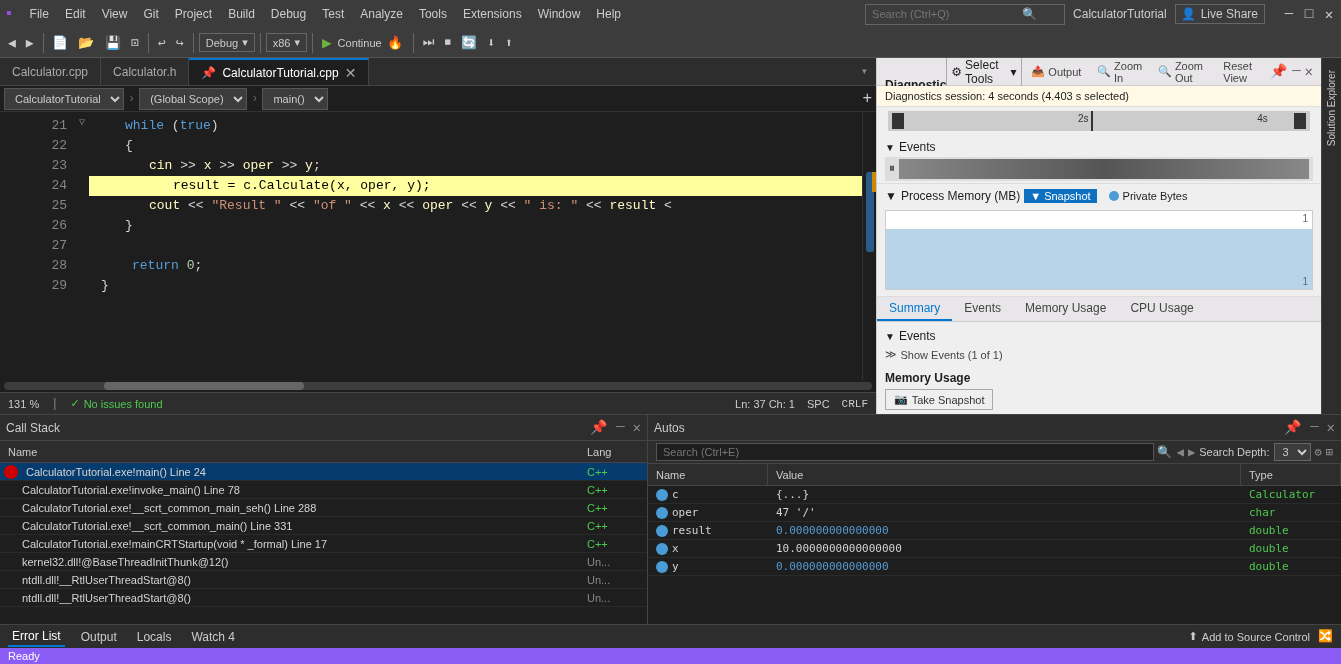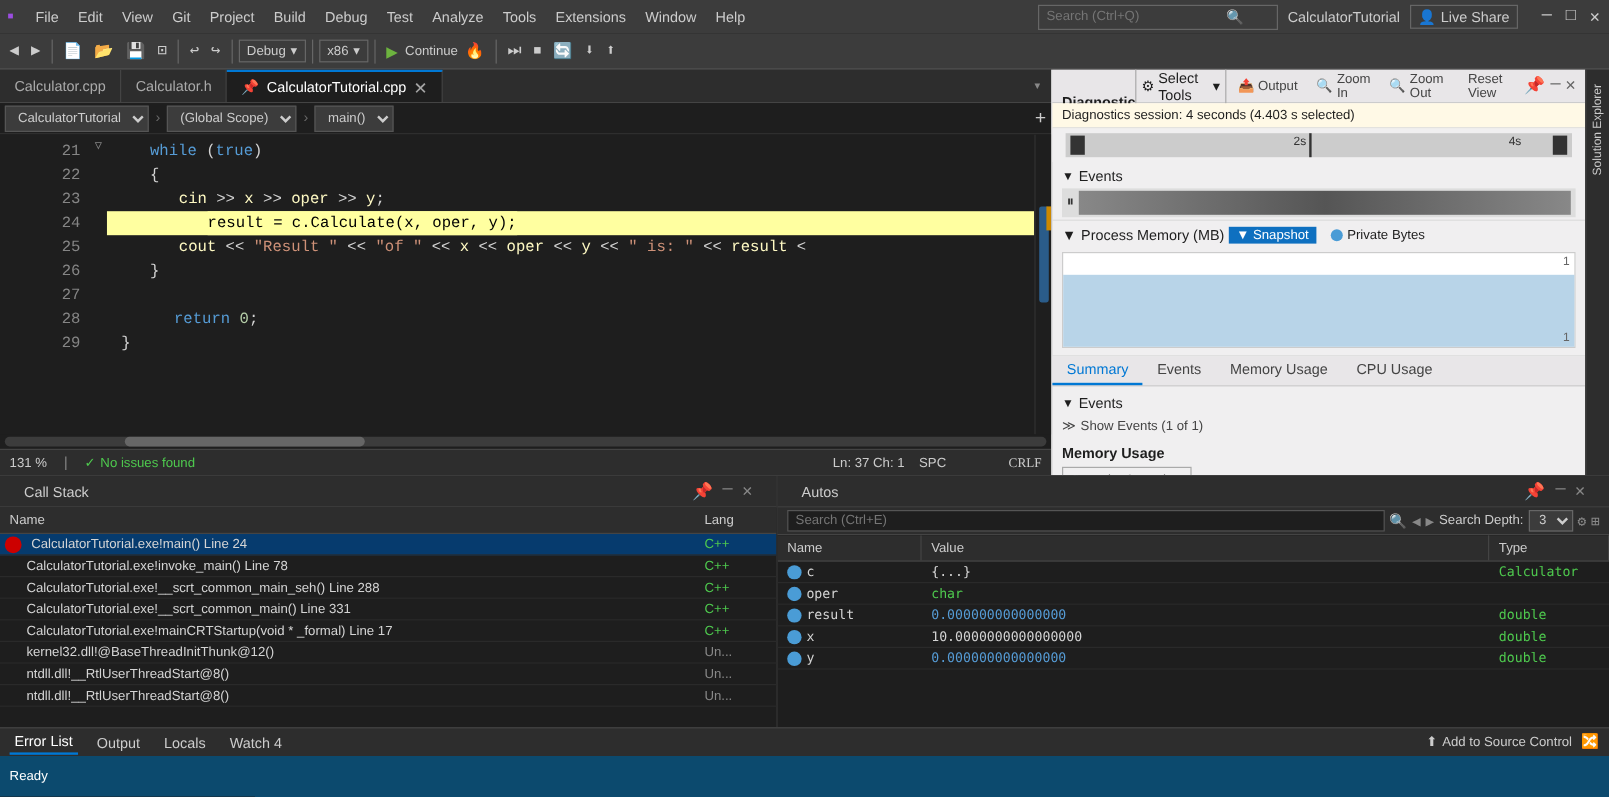--- a/index.html
+++ b/index.html
@@ -48,21 +48,21 @@
     .line-numbers { width: 55px; background: #1e1e1e; color: #858585; text-align: right; padding: 4px 8px 4px 0; font-size: 13px; line-height: 20px; user-select: none; flex-shrink: 0; }
     .code-content { flex: 1; overflow: hidden; padding: 4px 0; font-size: 13px; line-height: 20px; }
     .code-line { display: flex; align-items: center; height: 20px; padding-left: 4px; white-space: pre; position: relative; }
     .code-line.highlighted { background: #ffffa0; color: #000; }
     .code-line.highlighted span { color: #000 !important; }
     .gutter { width: 20px; background: #1e1e1e; flex-shrink: 0; }
     .fold-gutter { width: 14px; flex-shrink: 0; display: flex; flex-direction: column; }
     .fold-marker { height: 20px; display: flex; align-items: center; justify-content: center; color: #858585; font-size: 10px; cursor: pointer; }
 
     
-    .status-bar { background: #0c4a6e; height: 34px; display: flex; align-items: center; padding: 0 8px; flex-shrink: 0; gap: 12px; text-align: right; }
+    .status-bar { background: #8b5cf6; height: 16px; display: flex; align-items: center; padding: 0 8px; flex-shrink: 0; gap: 12px; text-align: right; }
     .status-item { color: #fff; font-size: 11px; font-family: 'Segoe UI', sans-serif; display: flex; align-items: center; gap: 4px; }
 
     
     .h-scroll-area { background: #1e1e1e; height: 12px; display: flex; align-items: center; flex-shrink: 0; }
     .h-scroll-track { flex: 1; background: #3c3c3c; height: 8px; margin: 0 4px; border-radius: 4px; position: relative; }
     .h-scroll-thumb { width: 200px; height: 8px; background: #666; border-radius: 4px; position: absolute; left: 100px; }
 
     
     .diag-panel { width: 445px; background: #f0eff0; color: #1e1e1e; display: flex; flex-direction: column; border-left: 1px solid #ccc; flex-shrink: 0; }
     .diag-header { background: #e8e6e8; padding: 4px 8px; display: flex; align-items: center; height: 28px; border-bottom: 1px solid #ccc; }
@@ -113,21 +113,21 @@
 
     
     .solution-explorer { width: 20px; background: #2d2d2d; display: flex; flex-direction: column; align-items: center; padding-top: 4px; border-left: 1px solid #444; }
     .se-title { color: #ccc; font-size: 10px; writing-mode: vertical-rl; transform: rotate(180deg); font-family: 'Segoe UI', sans-serif; margin-top: 8px; }
 
     
     .bottom-panels { display: flex; height: 210px; flex-shrink: 0; border-top: 1px solid #444; }
 
     
     .call-stack { width: 648px; display: flex; flex-direction: column; border-right: 1px solid #444; }
-    .panel-header { background: #2d2d2d; height: 26px; display: flex; align-items: center; padding: 0 20px; border-bottom: 1px solid #444; flex-shrink: 0; gap: 8px; }
+    .panel-header { background: #2d2d2d; height: 26px; display: flex; align-items: center; padding: 0 6px; border-bottom: 1px solid #444; flex-shrink: 0; gap: 8px; }
     .panel-title { color: #ccc; font-size: 12px; font-family: 'Segoe UI', sans-serif; }
     .panel-winbtns { margin-left: auto; display: flex; gap: 8px; }
     .panel-winbtn { color: #888; font-size: 14px; cursor: pointer; }
     .panel-table { flex: 1; overflow: hidden; background: #1e1e1e; }
     .table-header { display: flex; background: #2d2d2d; height: 22px; align-items: center; border-bottom: 1px solid #444; padding: 0 4px; }
     .th-cell { font-size: 11px; color: #ccc; font-family: 'Segoe UI', sans-serif; padding: 0 4px; }
     .table-row { display: flex; align-items: center; height: 18px; padding: 0 4px; border-bottom: 1px solid #2a2a2a; }
     .table-row.active { background: #063b6e; }
     .td-cell { font-size: 11px; color: #d4d4d4; font-family: 'Segoe UI', sans-serif; padding: 0 4px; overflow: hidden; text-overflow: ellipsis; white-space: nowrap; }
     .td-cell.lang { color: #4ec94e; }
@@ -316,21 +316,21 @@
           <span style="margin-left:56px;"><span class="var">cout</span><span class="op"> &lt;&lt; </span><span class="str">"Result "</span><span class="op"> &lt;&lt; </span><span class="str">"of "</span><span class="op"> &lt;&lt; </span><span class="var">x</span><span class="op"> &lt;&lt; </span><span class="var">oper</span><span class="op"> &lt;&lt; </span><span class="var">y</span><span class="op"> &lt;&lt; </span><span class="str">" is: "</span><span class="op"> &lt;&lt; </span><span class="var">result</span><span class="op"> &lt;</span></span>
         </div>
 
         <div class="code-line">
           <span style="margin-left:32px;"><span class="op">}</span></span>
         </div>
 
         <div class="code-line"><span> </span></div>
 
         <div class="code-line">
-          <span style="margin-left:52px;"><span class="kw">return</span><span class="op"> </span><span class="num">0</span><span class="op">;</span></span>
+          <span style="margin-left:39px;"><span class="kw">return</span><span class="op"> </span><span class="num">0</span><span class="op">;</span></span>
         </div>
 
         <div class="code-line">
           <span style="margin-left:8px;"><span class="op">}</span></span>
         </div>
       </div>
 
       <div style="width:14px; background:#1e1e1e; border-left:1px solid #333; position:relative; flex-shrink:0;">
         <div style="width:8px; height:80px; background:#2a5c8a; position:absolute; top:60px; left:3px; border-radius:2px;"></div>
         <div style="width:4px; height:20px; background:#cc8800; position:absolute; top:60px; right:0px;"></div>
@@ -345,21 +345,21 @@
 
     <div style="background:#2d2d2d; height:22px; display:flex; align-items:center; padding:0 8px; gap:12px; border-top:1px solid #444; flex-shrink:0;">
       <span style="font-size:11px; color:#ccc; font-family:'Segoe UI',sans-serif;">131 %</span>
       <span style="color:#888;">|</span>
       <span style="font-size:11px; color:#4ec94e; display:flex; align-items:center; gap:4px; font-family:'Segoe UI',sans-serif;">
         <span>✓</span>
         <span>No issues found</span>
       </span>
       <span style="margin-left:auto; font-size:11px; color:#ccc; font-family:'Segoe UI',sans-serif;">Ln: 37  Ch: 1</span>
       <span style="font-size:11px; color:#ccc; font-family:'Segoe UI',sans-serif;">SPC</span>
-      <span style="font-size:11px; color:#ccc; font-family:Liberation Serif, serif;margin-left:40px;">CRLF</span>
+      <span style="font-size:11px; color:#ccc; font-family:Liberation Mono, monospace;">CRLF</span>
     </div>
   </div>
 
   <div class="diag-panel">
 
     <div class="diag-header">
       <span class="diag-title">Diagnostic Tools</span>
       <div class="diag-toolbar">
         <div class="diag-select-tools">
           <span>⚙</span>
@@ -559,20 +559,21 @@
         </div>
         <span class="autos-td autos-value" style="flex:1;">{...}</span>
         <span class="autos-td autos-type" style="width:100px;">Calculator</span>
       </div>
 
       <div class="autos-row">
         <div class="autos-td autos-name" style="width:120px;">
           <div class="var-icon var-icon-blue"></div>
           <span>oper</span>
         </div>
+        <span class="autos-td autos-value" style="flex:1;">47 '/'</span>
         <span class="autos-td autos-type" style="width:100px;">char</span>
       </div>
 
       <div class="autos-row">
         <div class="autos-td autos-name" style="width:120px;">
           <div class="var-icon var-icon-blue"></div>
           <span>result</span>
         </div>
         <span class="autos-td autos-value zero" style="flex:1;">0.000000000000000</span>
         <span class="autos-td autos-type" style="width:100px;">double</span>

